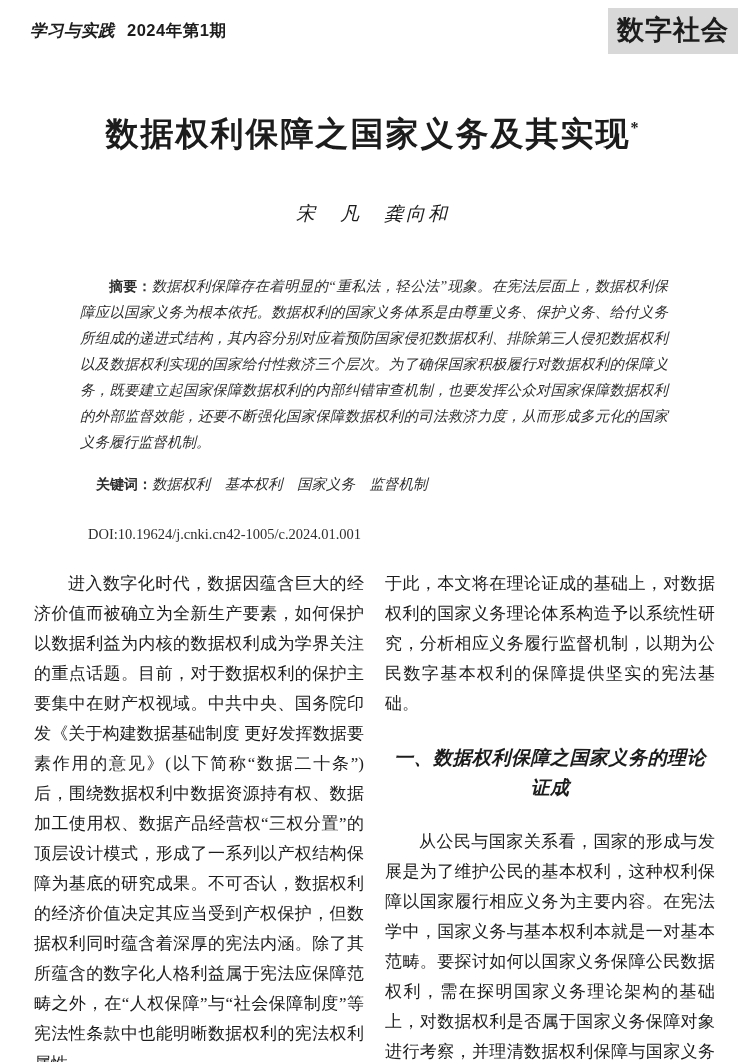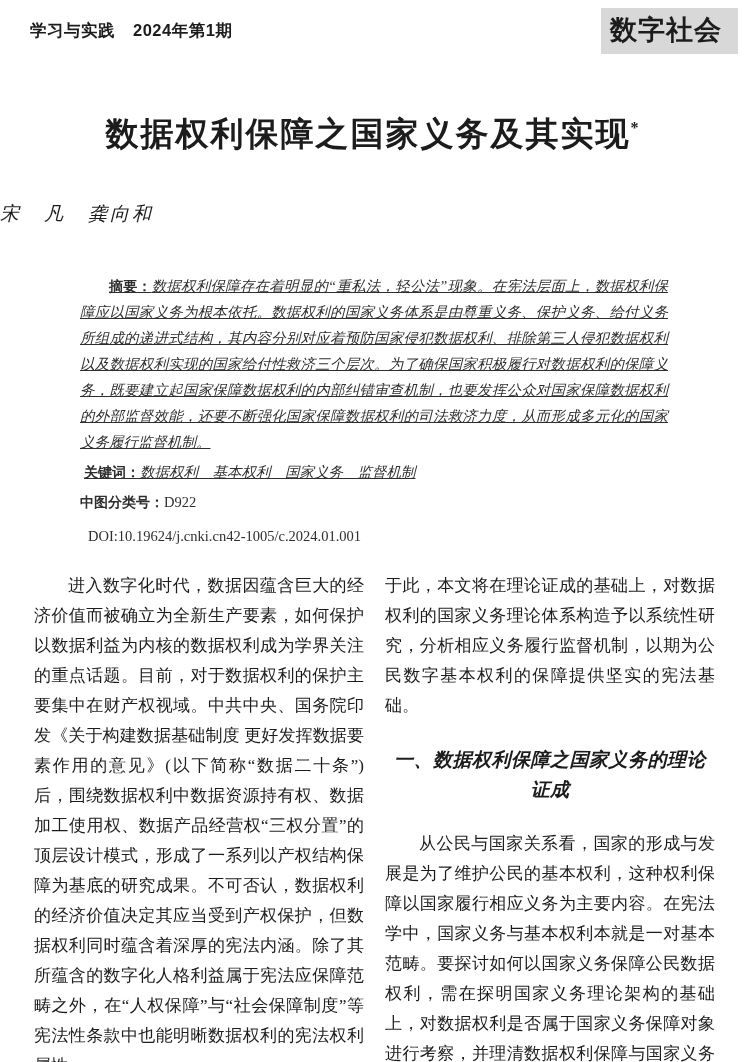--- a/index.html
+++ b/index.html
@@ -14,58 +14,59 @@
   
   .header{
     display:flex;justify-content:space-between;align-items:flex-start;
     padding:8px 8px 0 30px;
   }
   .journal-line{
     font-family:"Liberation Sans","DejaVu Sans",sans-serif;
     font-size:16.5px;font-weight:bold;
     padding-top:12px;letter-spacing:0.5px;
   }
-  .journal-name{margin-right:18px;}
+  .journal-name{font-style:italic;margin-right:12px;}
   .journal-issue{font-style:normal;font-weight:600;}
   .section-badge{
     background:#d8d8d8;
     font-family:Liberation Serif, serif;
     font-size:27px;font-weight:bold;
-    padding:4px 16px 6px 9px;
+    padding:4px 9px 6px 9px;
     letter-spacing:1px;
   }
   
   .article-title{
     text-align:center;
     font-size:33px;font-weight:bold;
     letter-spacing:2px;
     margin-top:58px;
   }
   .article-title sup{font-size:16px;font-weight:bold;}
   .authors{
+    text-align:center;
     font-size:19px;
     font-style:italic;
     letter-spacing:3px;
     margin-top:44px;
   }
   
   .meta-block{
     margin:46px 78px 0 80px;
     font-size:14.5px;
     line-height:26px;
     text-align:justify;
     color:#2e2e2e;
   }
   .meta-block .lbl{
     font-style:normal;font-weight:bold;
     font-family:"Liberation Sans","DejaVu Sans",sans-serif;
     font-size:14px;
   }
-  .abstract-par{font-style:italic;text-indent:2em;margin:0;text-decoration:underline;}
-  .keywords-line{font-style:italic;margin:4px;text-decoration:underline;}
+  .abstract-par{font-style:italic;text-indent:2em;margin:0;}
+  .keywords-line{font-style:italic;margin:16px;}
   .meta-row{display:flex;font-style:normal;margin:0;}
   .meta-col1{width:252px;}
   .meta-col2{width:182px;}
   .meta-col3{flex:1;}
   .doi-line{font-style:normal;margin:8px;}
   
   .columns{
     display:flex;
     gap:21px;
     margin:22px 31px 0 34px;
@@ -107,21 +108,20 @@
   <div class="authors">宋　凡　龚向和</div>
 
   <div class="meta-block">
     <p class="abstract-par">
       <span class="lbl">摘要：</span><span>数据权利保障存在着明显的“重私法，轻公法”现象。在宪法层面上，数据权利保障应以国家义务为根本依托。数据权利的国家义务体系是由尊重义务、保护义务、给付义务所组成的递进式结构，其内容分别对应着预防国家侵犯数据权利、排除第三人侵犯数据权利以及数据权利实现的国家给付性救济三个层次。为了确保国家积极履行对数据权利的保障义务，既要建立起国家保障数据权利的内部纠错审查机制，也要发挥公众对国家保障数据权利的外部监督效能，还要不断强化国家保障数据权利的司法救济力度，从而形成多元化的国家义务履行监督机制。</span>
     </p>
     <p class="keywords-line">
       <span class="lbl">关键词：</span><span>数据权利　基本权利　国家义务　监督机制</span>
     </p>
     <p class="meta-row">
-      <span class="meta-col1"><span class="lbl">中图分类号：</span><span>D922</span></span>
     </p>
     <p class="doi-line">DOI:10.19624/j.cnki.cn42-1005/c.2024.01.001</p>
   </div>
 
   <div class="columns">
     <div class="col">
       <p class="indent">
         <span>进入数字化时代，数据因蕴含巨大的经济价值而被确立为全新生产要素，如何保护以数据利益为内核的数据权利成为学界关注的重点话题。目前，对于数据权利的保护主要集中在财产权视域。中共中央、国务院印发《关于构建数据基础制度 更好发挥数据要素作用的意见》(以下简称“数据二十条”)后，围绕数据权利中数据资源持有权、数据加工使用权、数据产品经营权“三权分置”的顶层设计模式，形成了一系列以产权结构保障为基底的研究成果。不可否认，数据权利的经济价值决定其应当受到产权保护，但数据权利同时蕴含着深厚的宪法内涵。除了其所蕴含的数字化人格利益属于宪法应保障范畴之外，在“人权保障”与“社会保障制度”等宪法性条款中也能明晰数据权利的宪法权利属性。</span>
       </p>
     </div>

